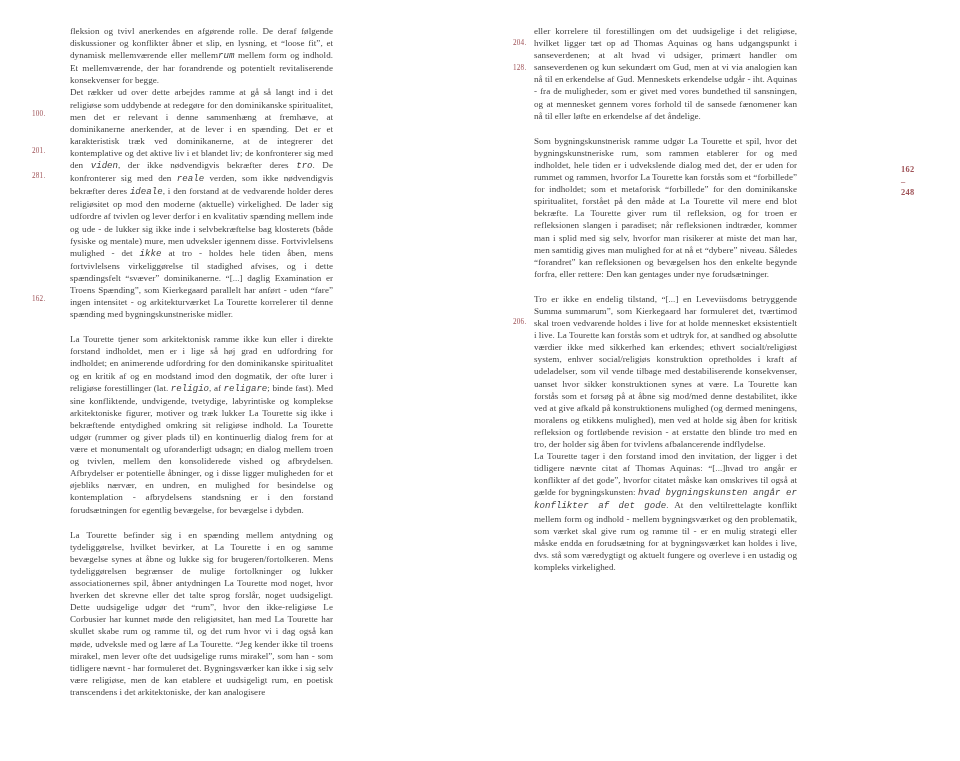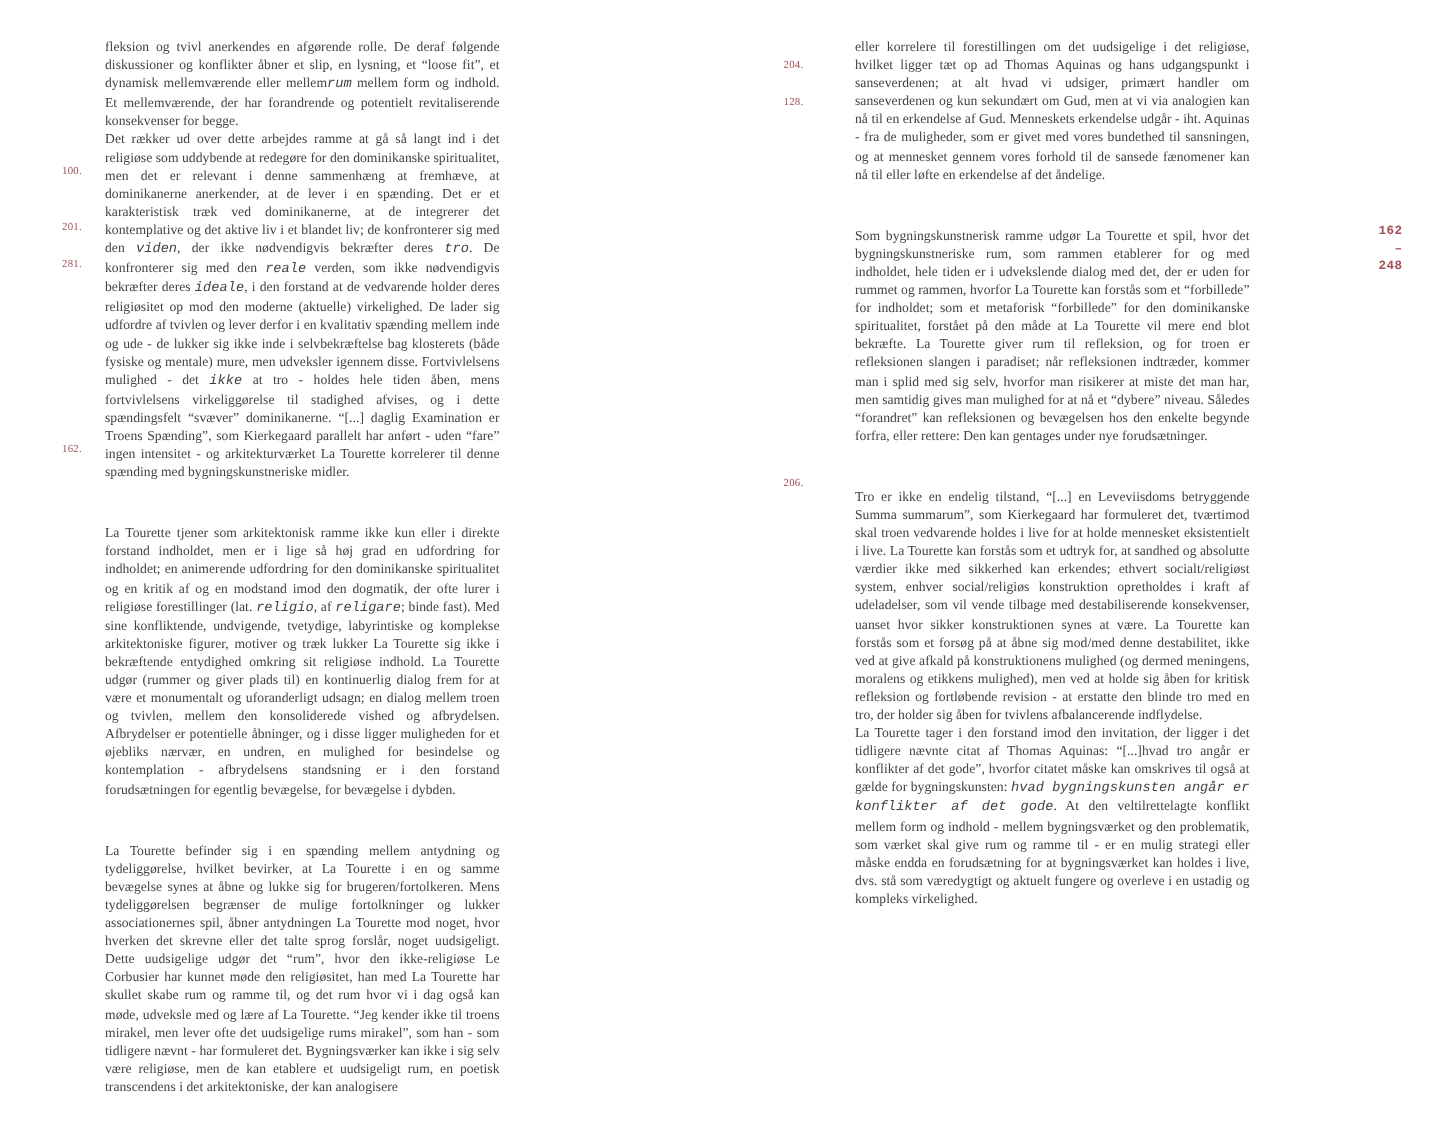--- a/index.html
+++ b/index.html
@@ -23,46 +23,46 @@
     width: 263px;
     text-align: justify;
     font-size: 9.1px;
     line-height: 12.1px;
     color: #424242;
     letter-spacing: 0.02px;
     hyphens: auto;
     -webkit-hyphens: auto;
   }
   .column-left  { left: 70px; }
-  .column-right { left: 570px; }
+  .column-right { left: 534px; }
   .para { margin: 0; }
-  .para.gap { margin-top: 29px; }
+  .para.gap { margin-top: 13px; }
   .para em { font-style: italic; font-family: Liberation Mono, monospace; }
   .mnote {
     position: absolute;
     width: 32px;
-    text-align: center;
+    text-align: left;
     font-size: 7.2px;
     line-height: 9px;
     color: #9e5156;
     letter-spacing: 0.2px;
   }
   .mnotes-left  .mnote { left: 32px; }
   .mnotes-right .mnote { left: 513px; }
   .folio {
     position: absolute;
     left: 901px;
-    top: 149px;
+    top: 164px;
     width: 34px;
-    text-align: right;
+    text-align: left;
     color: #9e5156;
     font-size: 8.4px;
     font-weight: bold;
     line-height: 11.5px;
-    font-family: Liberation Mono, monospace;
+    font-family: Liberation Serif, serif;
     letter-spacing: 0.3px;
   }
 </style>
 </head>
 <body>
 
 <div class="spread">
 
   <div class="mnotes-left">
     <div class="mnote" style="top:110px">100.</div>

